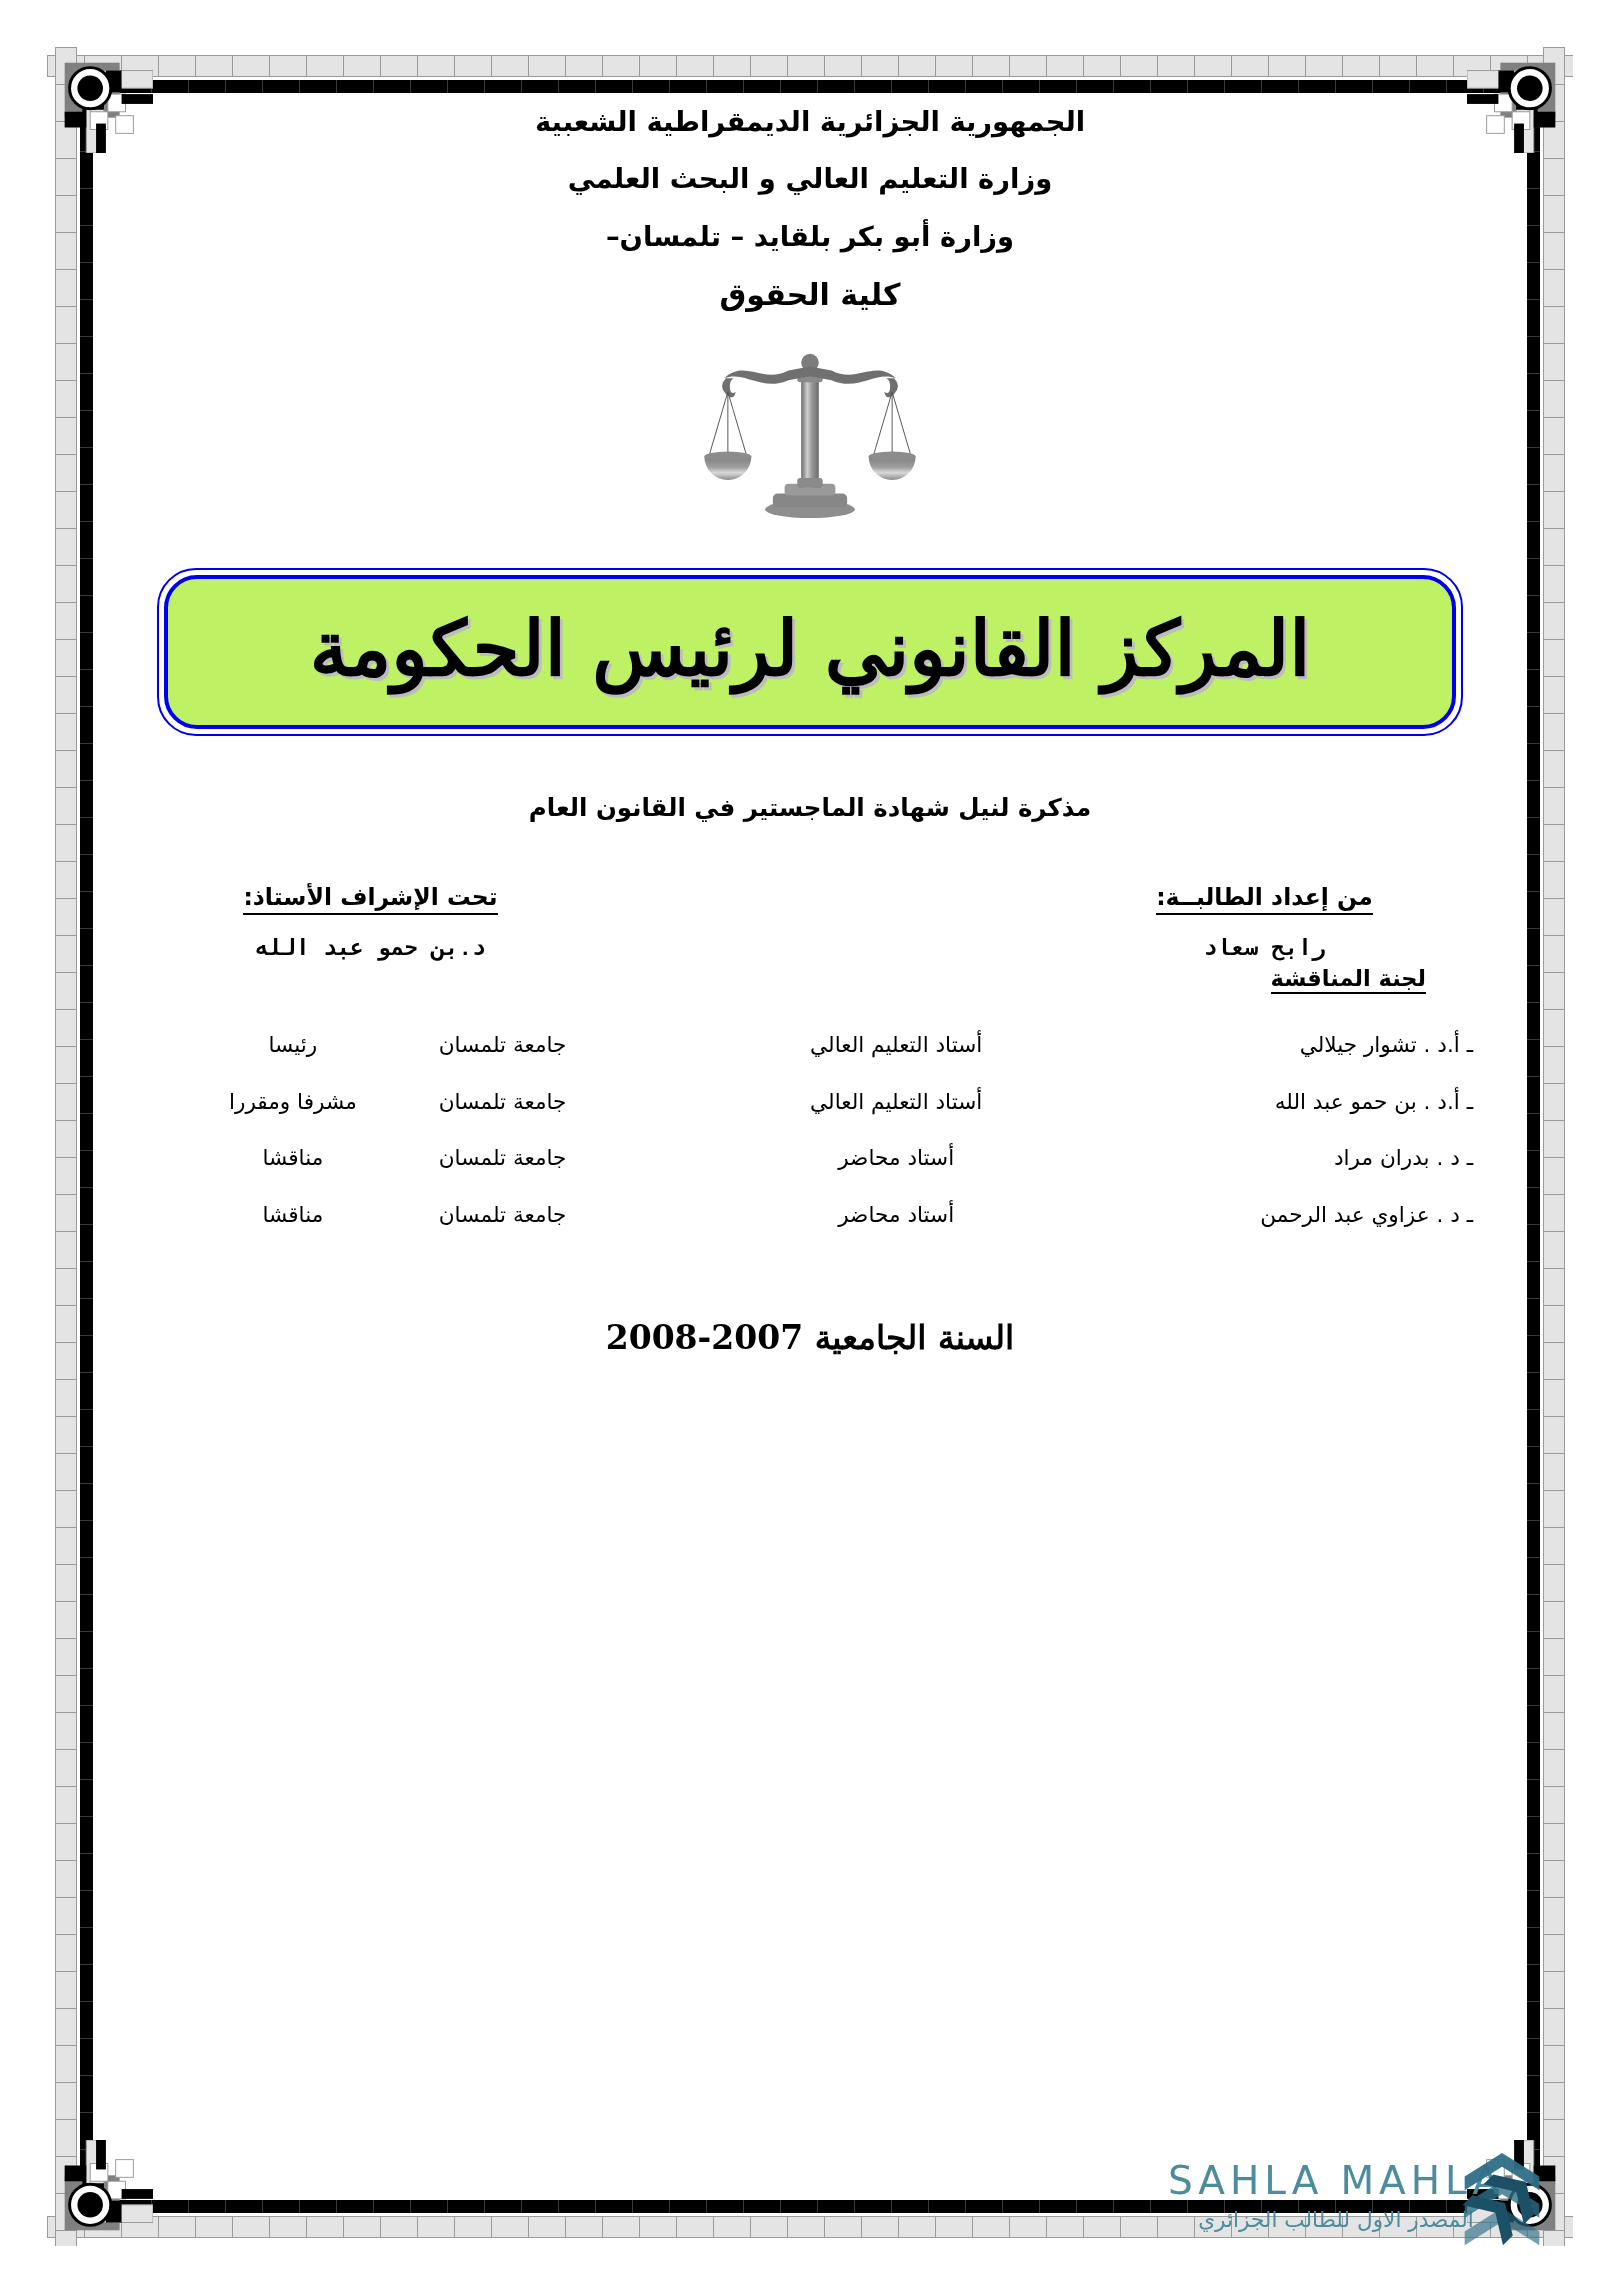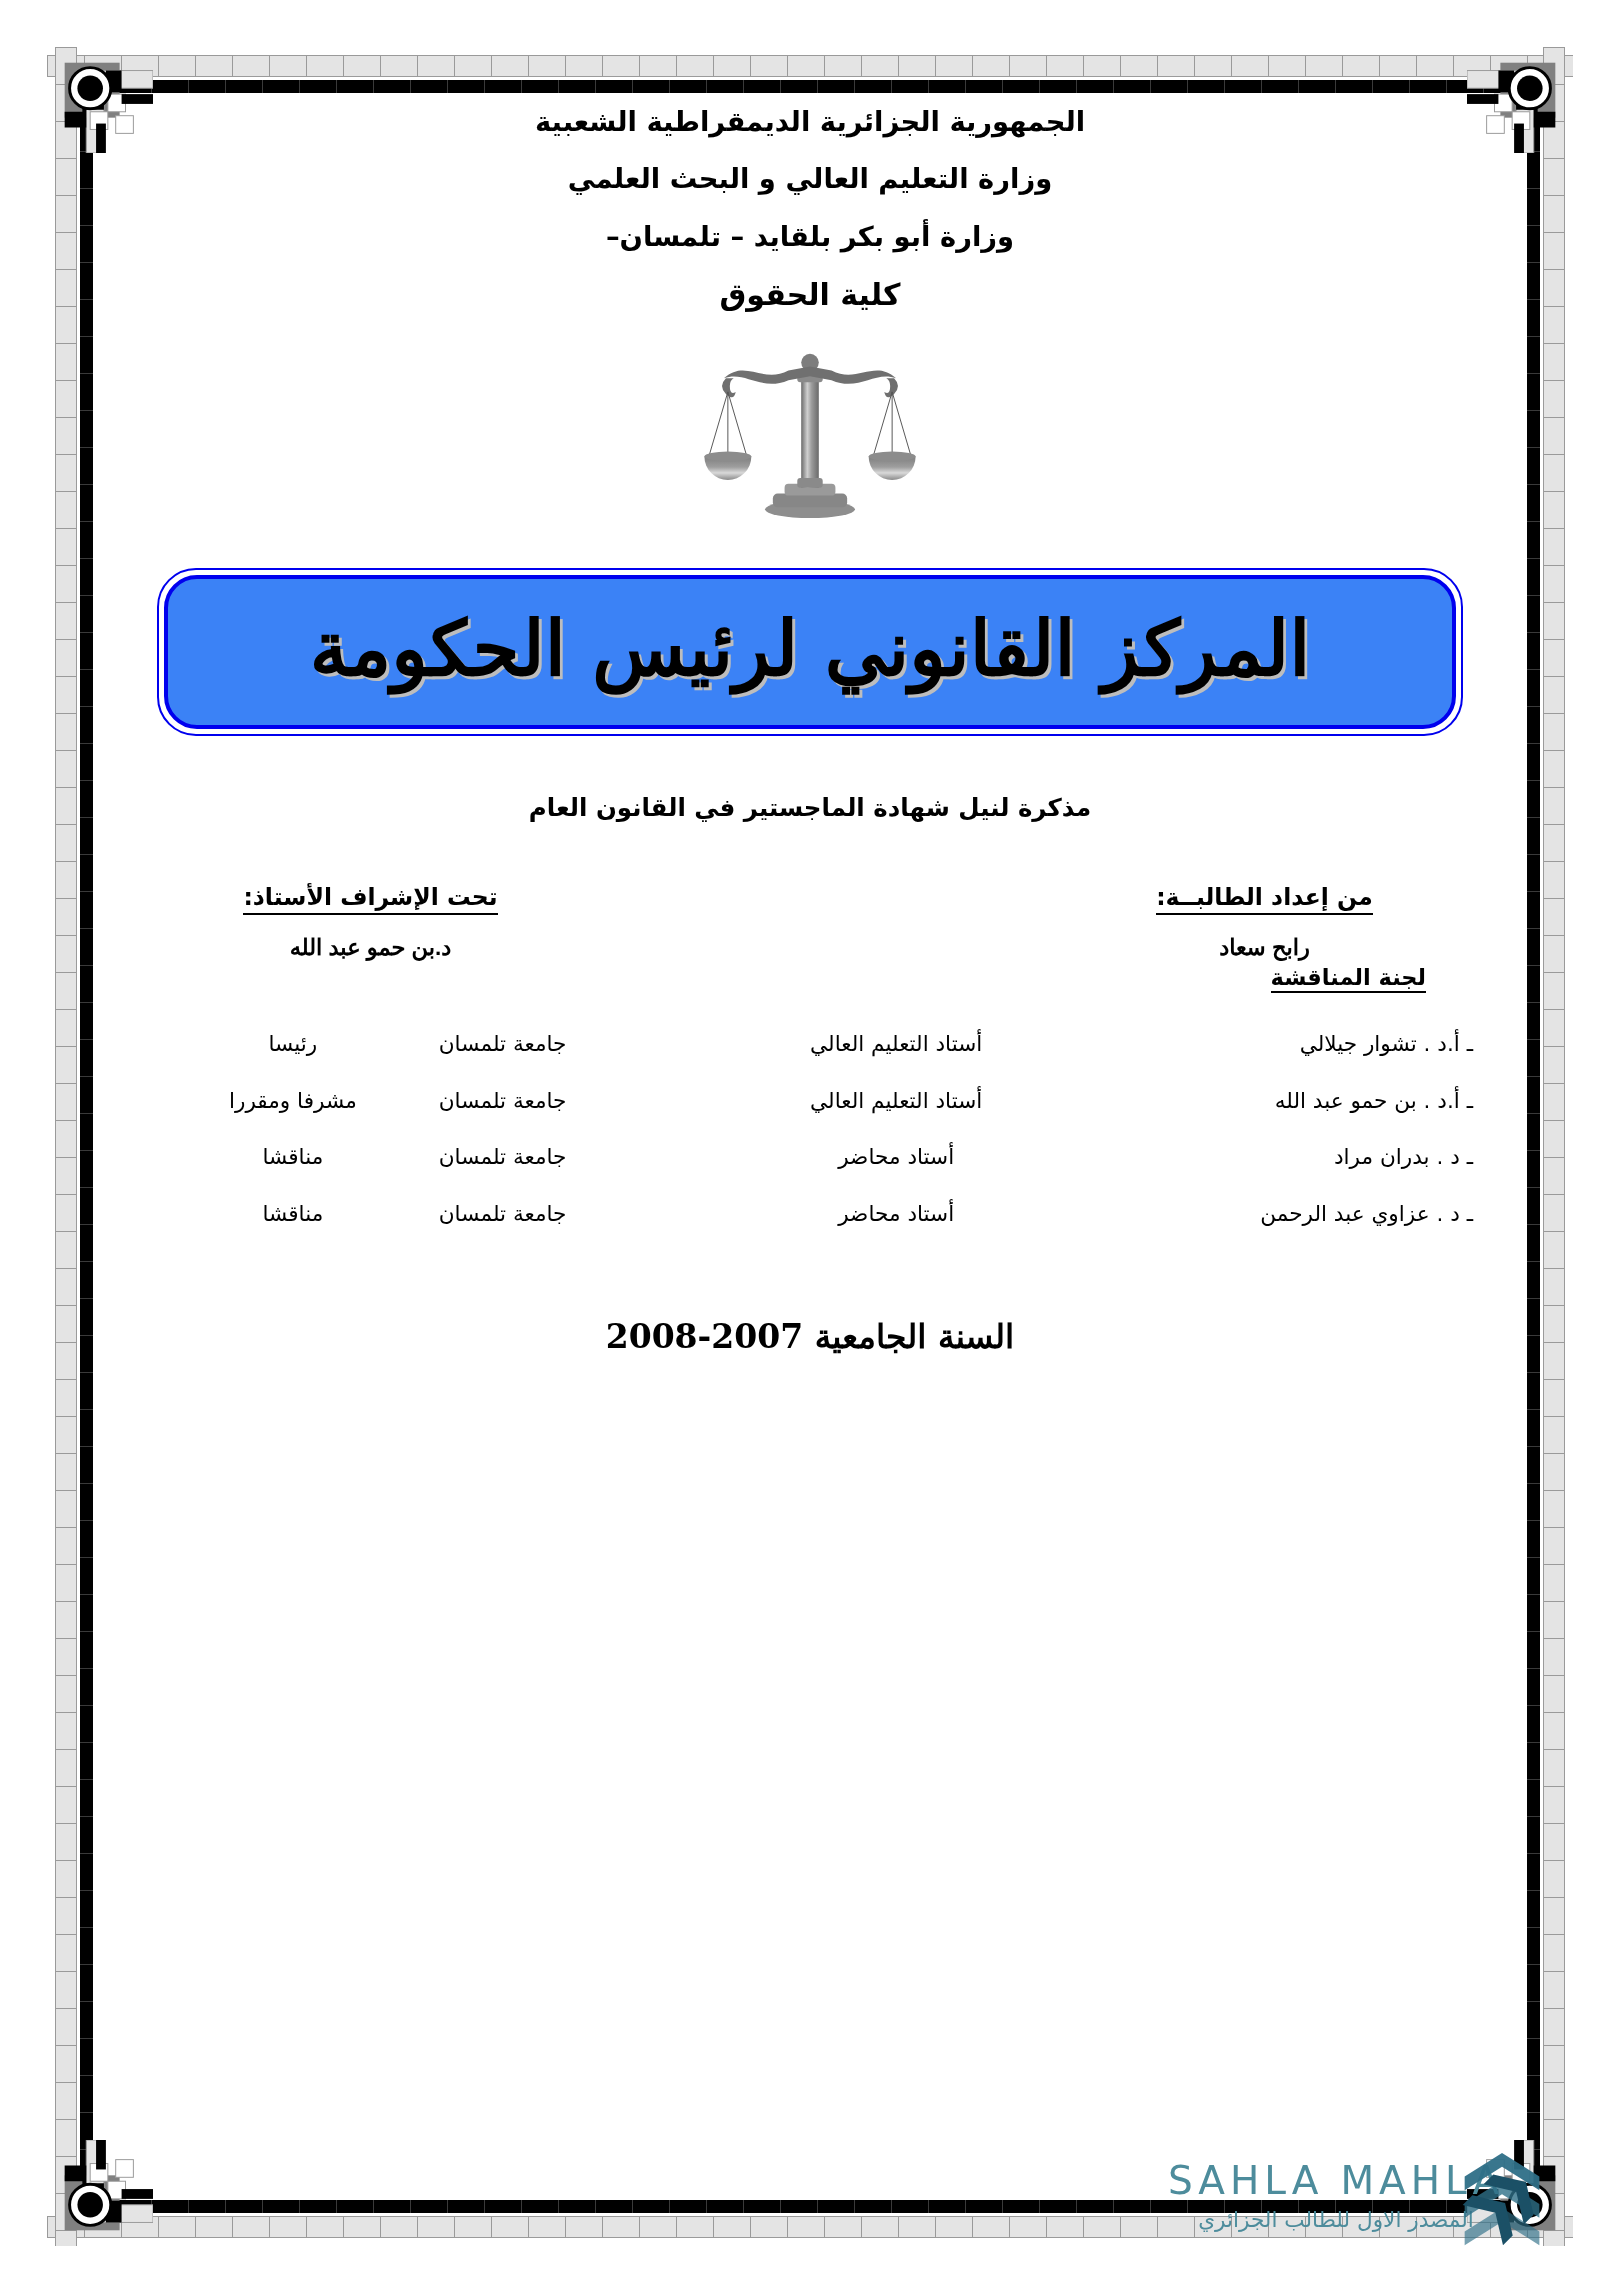--- a/index.html
+++ b/index.html
@@ -129,21 +129,21 @@
     margin: 47px 9.8px 0 9.8px;
     border: 2.9px solid #0000ee;
     border-radius: 39px;
     padding: 4.9px;
     background: #ffffff;
   }
   .title-box-inner {
     border: 4.9px solid #0000ee;
     border-radius: 33px;
     padding: 21.6px 17.6px 29px 17.6px;
-    background: #3b82f6;
+    background: #bef264;
   }
   .doc-title {
     text-align: center;
     font-family: "DejaVu Serif", "Liberation Serif", serif;
     font-weight: bold;
     font-size: 76px;
     line-height: 1.25;
     color: #000;
     text-shadow: 2.9px 2.9px 0 #bdbdbd;
     white-space: nowrap;
@@ -174,21 +174,21 @@
     font-family: "DejaVu Sans", "Liberation Sans", sans-serif;
     font-weight: bold;
     font-size: 23.5px;
     color: #000;
     border-bottom: 2px solid #000;
     display: inline-block;
     padding-bottom: 2px;
   }
   .people-name {
     margin-top: 19.6px;
-    font-family: Liberation Sans, sans-serif;
+    font-family: Liberation Mono, monospace;
     font-weight: bold;
     font-size: 22.5px;
     color: #000;
   }
 
   
   .jury-head {
     margin-top: 3px;
     padding-right: 47px;
     text-align: right;

